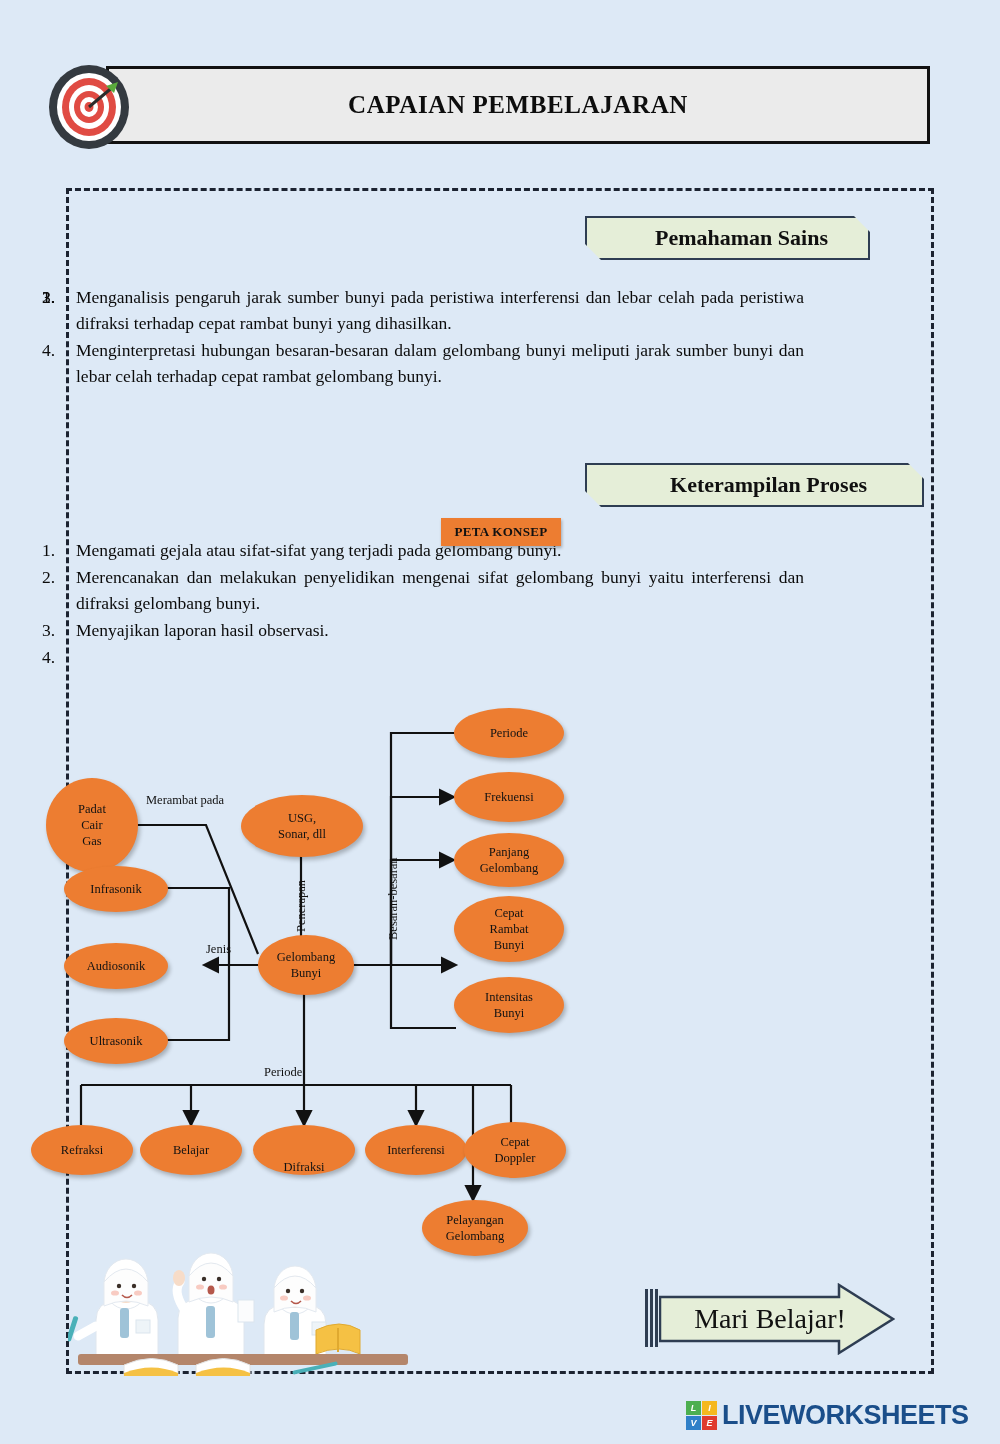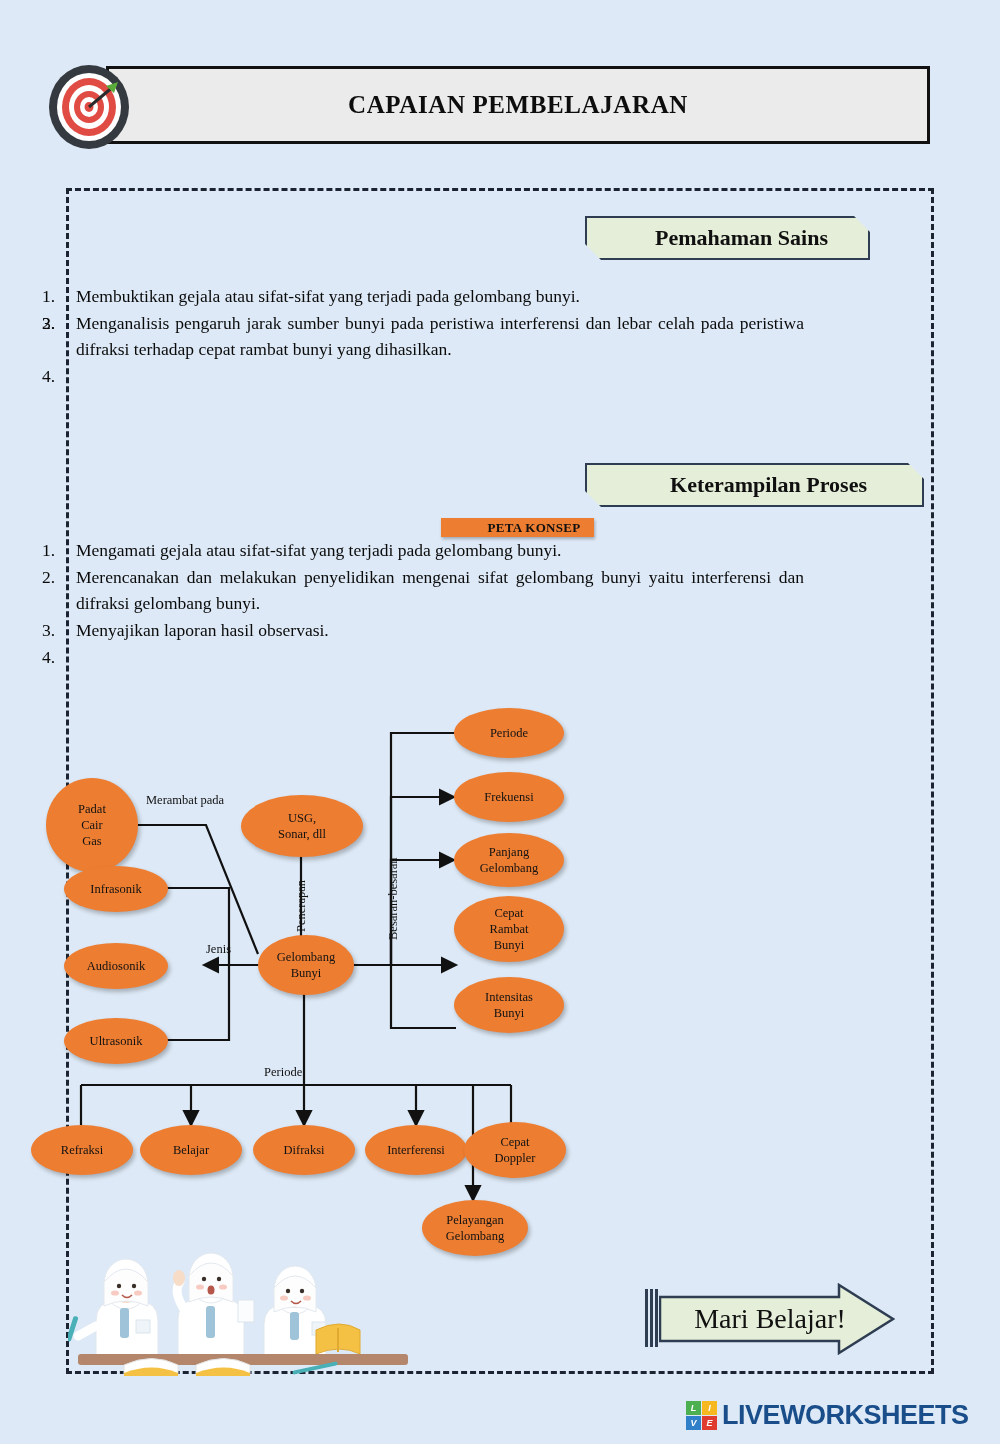--- a/index.html
+++ b/index.html
@@ -44,24 +44,23 @@
     position:relative;padding-left:40px;margin-bottom:1px;
     font-size:17.5px;line-height:26px;color:#0b0b0b;
     text-align:justify;text-justify:inter-word;
   }
   .list li .num{position:absolute;left:6px;top:0;width:28px;}
   #list1{top:283px;}
   #list2{top:537px;}
   
   .map{position:absolute;left:36px;top:500px;width:800px;height:530px;}
   .peta-badge{
-    position:absolute;left:405px;top:18px;width:120px;height:19px;
+    position:absolute;left:405px;top:18px;width:120px;height:28px;
     background:#ED7D31;display:flex;align-items:center;justify-content:center;
     box-shadow:1px 2px 3px rgba(0,0,0,.28);
-    padding-left:33px;
   }
   .peta-badge span{font-size:13px;font-weight:bold;color:#111;letter-spacing:.3px;}
   .node{
     position:absolute;border-radius:50%;
     background:#ED7D31;
     box-shadow:2px 3px 4px rgba(0,0,0,.25);
     display:flex;align-items:center;justify-content:center;flex-direction:column;
     text-align:center;color:#121212;font-size:12.5px;line-height:16px;
   }
   .node div{width:100%;}
@@ -109,24 +108,24 @@
   </svg>
 </div>
 
 <div class="frame"></div>
 
 <div class="badge" id="badge1">
   <span>Pemahaman Sains</span>
 </div>
 <div class="list" id="list1">
   <ol>
-    <li><span class="num">1.</span><span>Membuktikan gejala atau sifat-sifat yang terjadi pada gelombang bunyi.</span></li>
+    <li><span class="num">1.</span></li>
     <li><span class="num">2.</span></li>
     <li><span class="num">3.</span><span>Menganalisis pengaruh jarak sumber bunyi pada peristiwa interferensi dan lebar celah pada peristiwa difraksi terhadap cepat rambat bunyi yang dihasilkan.</span></li>
-    <li><span class="num">4.</span></li>
+    <li><span class="num">4.</span><span>Menginterpretasi hubungan  besaran-besaran dalam gelombang bunyi meliputi jarak sumber bunyi dan lebar celah terhadap cepat rambat gelombang bunyi.</span></li>
   </ol>
 </div>
 
 <div class="badge" id="badge2">
   <span>Keterampilan Proses</span>
 </div>
 <div class="list" id="list2">
   <ol>
     <li><span class="num">1.</span><span>Mengamati gejala atau sifat-sifat yang terjadi pada gelombang bunyi.</span></li>
     <li><span class="num">2.</span><span>Merencanakan dan melakukan penyelidikan mengenai sifat gelombang bunyi yaitu interferensi dan difraksi gelombang bunyi.</span></li>
@@ -225,21 +224,21 @@
   <div class="conn-label vert" style="left:350px;top:440px;">Besaran-besaran</div>
 
   <div class="conn-label" style="left:228px;top:565px;">Periode</div>
 
   <div class="node" style="left:-5px;top:625px;width:102px;height:50px;">
     <div>Refraksi</div>
   </div>
   <div class="node" style="left:104px;top:625px;width:102px;height:50px;">
     <div>Belajar</div>
   </div>
-  <div class="node" style="left:217px;top:625px;width:102px;height:50px;">
+  <div class="node" style="left:217px;top:625px;width:102px;height:50px;justify-content:flex-end;">
     <div>Difraksi</div>
   </div>
   <div class="node" style="left:329px;top:625px;width:102px;height:50px;">
     <div>Interferensi</div>
   </div>
   <div class="node" style="left:428px;top:622px;width:102px;height:56px;">
     <div>Cepat</div>
     <div>Doppler</div>
   </div>
   <div class="node" style="left:386px;top:700px;width:106px;height:56px;">

